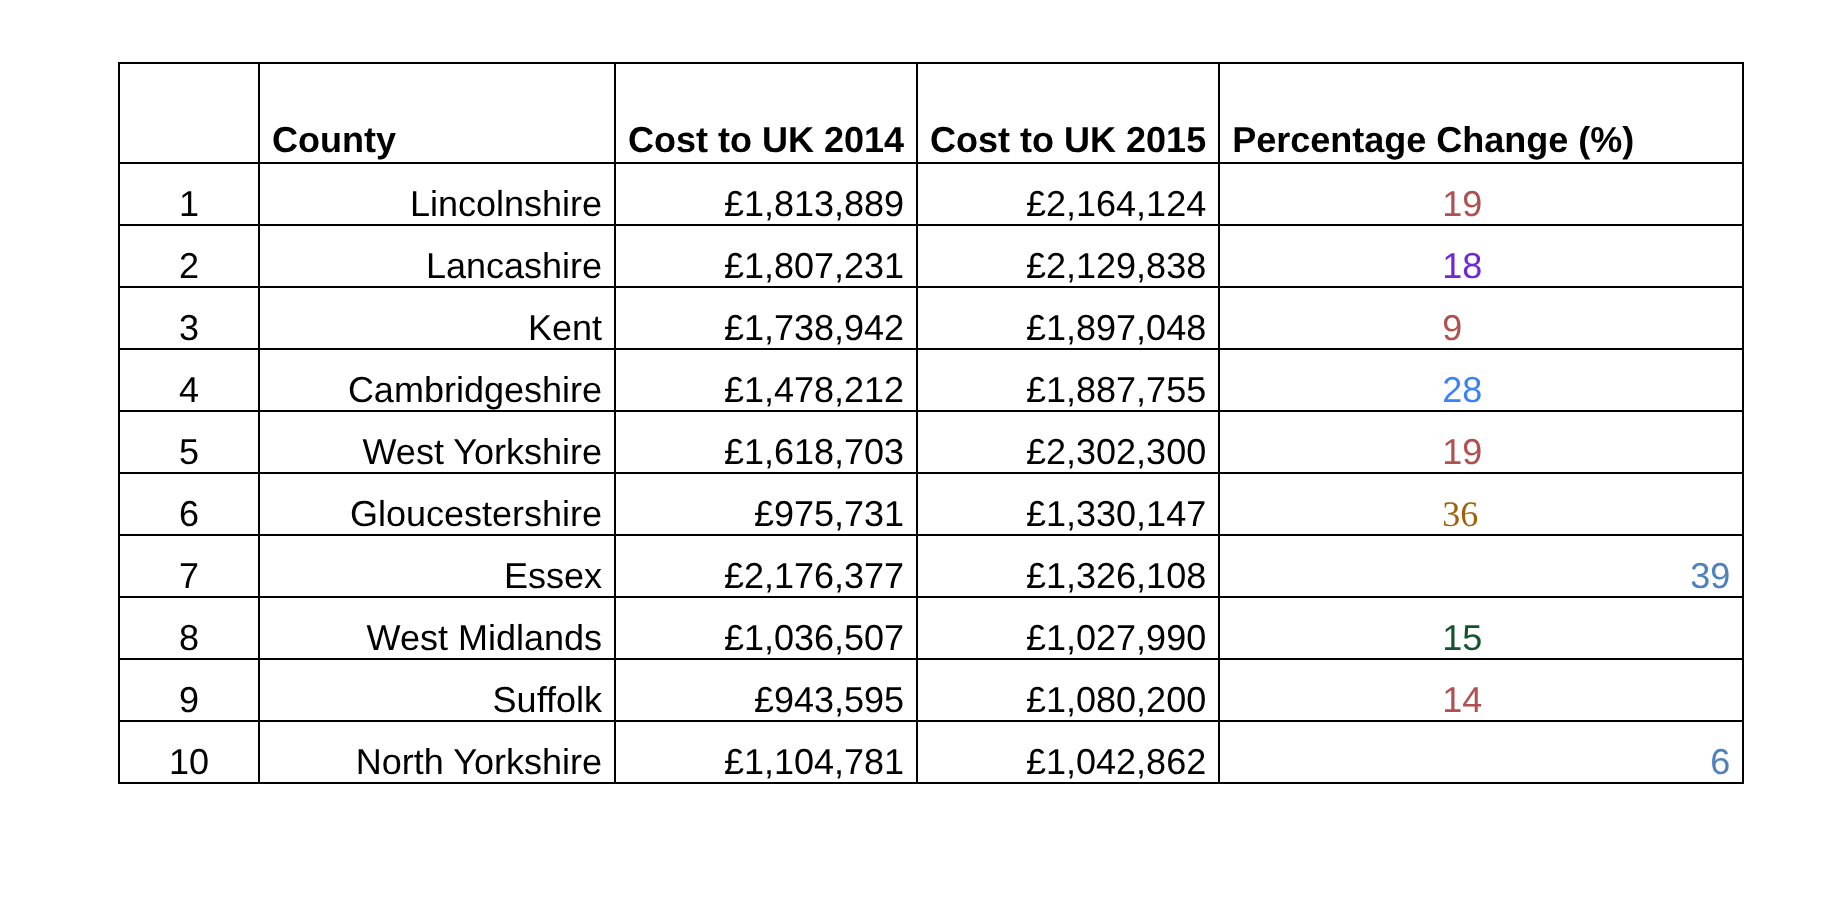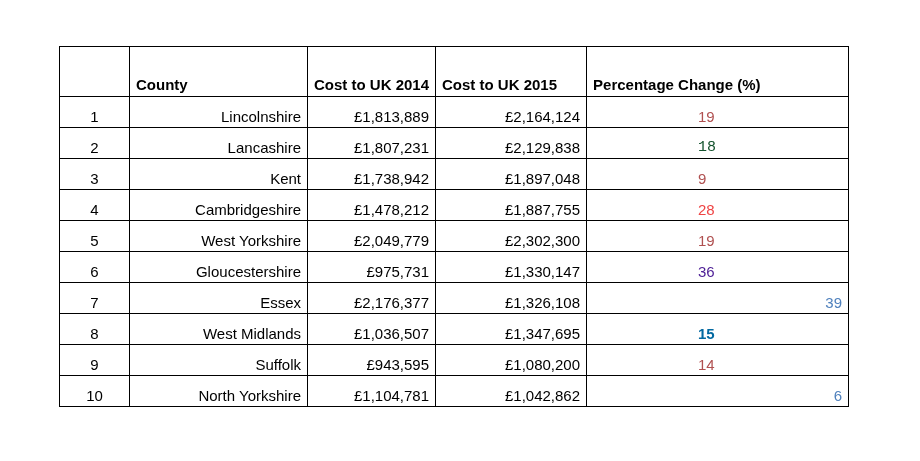--- a/index.html
+++ b/index.html
@@ -11,24 +11,24 @@
       width: 920px;
       height: 461px;
       position: relative;
       overflow: hidden;
       font-family: "Liberation Sans", sans-serif;
       color: #000000;
     }
     table.data-table {
       position: absolute;
       left: 59px;
-      top: 46px;
+      top: 31px;
       border-collapse: collapse;
       table-layout: fixed;
-      font-size: 15px;
+      font-size: 18px;
     }
     table.data-table td, table.data-table th {
       border: 1px solid #000000;
       padding: 0 6px 3px 6px;
       vertical-align: bottom;
       white-space: nowrap;
       overflow: hidden;
     }
     table.data-table th {
       font-weight: bold;
@@ -83,63 +83,63 @@
         <td class="county">Lincolnshire</td>
         <td class="money">£1,813,889</td>
         <td class="money">£2,164,124</td>
         <td class="pct increase" style="color: rgb(176, 80, 80);">19</td>
       </tr>
       <tr>
         <td class="rank">2</td>
         <td class="county">Lancashire</td>
         <td class="money">£1,807,231</td>
         <td class="money">£2,129,838</td>
-        <td class="pct increase" style="color: #14532d; font-family: Liberation Mono, monospace;">18</td>
+        <td class="pct increase" style="color: #6d28d9;">18</td>
       </tr>
       <tr>
         <td class="rank">3</td>
         <td class="county">Kent</td>
         <td class="money">£1,738,942</td>
         <td class="money">£1,897,048</td>
         <td class="pct increase" style="color: rgb(176, 80, 80);">9</td>
       </tr>
       <tr>
         <td class="rank">4</td>
         <td class="county">Cambridgeshire</td>
         <td class="money">£1,478,212</td>
         <td class="money">£1,887,755</td>
-        <td class="pct increase" style="color: #ef4444;">28</td>
+        <td class="pct increase" style="color: #3b82f6;">28</td>
       </tr>
       <tr>
         <td class="rank">5</td>
         <td class="county">West Yorkshire</td>
-        <td class="money">£2,049,779</td>
+        <td class="money">£1,618,703</td>
         <td class="money">£2,302,300</td>
         <td class="pct increase" style="color: rgb(176, 80, 80);">19</td>
       </tr>
       <tr>
         <td class="rank">6</td>
         <td class="county">Gloucestershire</td>
         <td class="money">£975,731</td>
         <td class="money">£1,330,147</td>
-        <td class="pct increase" style="color: #4c1d95;">36</td>
+        <td class="pct increase" style="color: #a16207; font-family: Liberation Serif, serif;">36</td>
       </tr>
       <tr>
         <td class="rank">7</td>
         <td class="county">Essex</td>
         <td class="money">£2,176,377</td>
         <td class="money">£1,326,108</td>
         <td class="pct decrease" style="color: rgb(79, 129, 189); margin-top: 28px;">39</td>
       </tr>
       <tr>
         <td class="rank">8</td>
         <td class="county">West Midlands</td>
         <td class="money">£1,036,507</td>
-        <td class="money">£1,347,695</td>
-        <td class="pct increase" style="color: #0369a1; font-weight: bold;">15</td>
+        <td class="money">£1,027,990</td>
+        <td class="pct increase" style="color: #14532d;">15</td>
       </tr>
       <tr>
         <td class="rank">9</td>
         <td class="county">Suffolk</td>
         <td class="money">£943,595</td>
         <td class="money">£1,080,200</td>
         <td class="pct increase" style="color: rgb(176, 80, 80);">14</td>
       </tr>
       <tr>
         <td class="rank">10</td>

